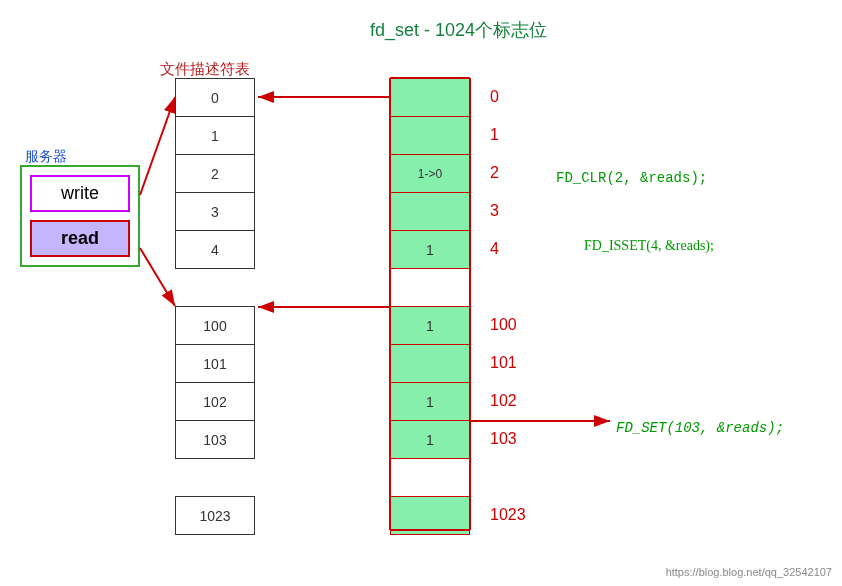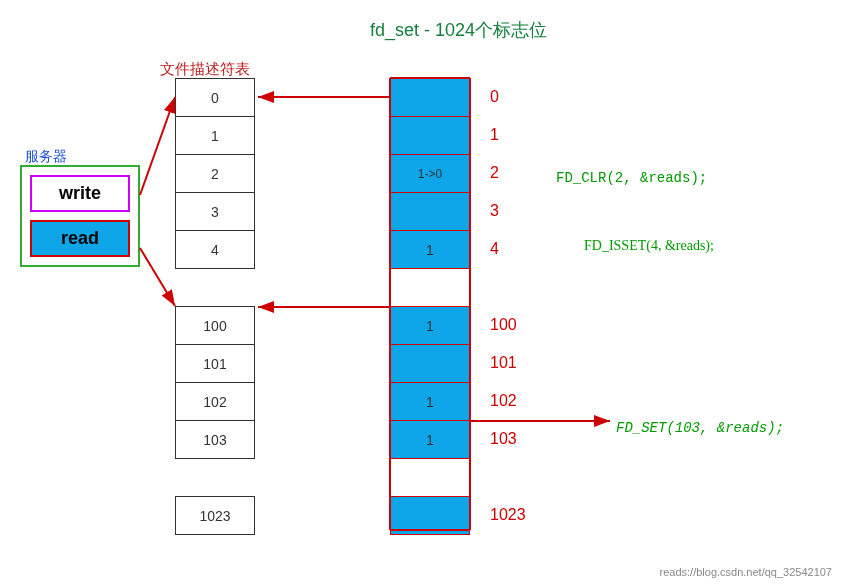--- a/index.html
+++ b/index.html
@@ -43,32 +43,32 @@
       left: 25px;
       font-size: 14px;
       color: #1d4ed8;
     }
     .write-box {
       border: 2px solid #c0f;
       padding: 6px 16px;
       margin-bottom: 8px;
       text-align: center;
       font-size: 18px;
-      font-weight: bold;
+      font-weight: normal;
       color: #000;
       background: #fff;
     }
     .read-box {
       border: 2px solid #c00;
       padding: 6px 16px;
       text-align: center;
       font-size: 18px;
       font-weight: bold;
       color: #000;
-      background: #0ea5e9;
+      background: #c4b5fd;
     }
 
     
     .fd-table {
       position: absolute;
       top: 78px;
       left: 175px;
       width: 80px;
       border-collapse: collapse;
     }
@@ -95,21 +95,21 @@
       width: 80px;
       border-collapse: collapse;
     }
     .bits-table td {
       border: 1.5px solid #c00;
       height: 38px;
       width: 80px;
       text-align: center;
       font-size: 14px;
       color: #333;
-      background: #0ea5e9;
+      background: #86efac;
     }
     .bits-gap {
       height: 20px;
       border: none !important;
       background: #fff !important;
     }
 
     
     .index-labels {
       position: absolute;
@@ -284,13 +284,13 @@
 
   <line x1="140" y1="248" x2="175" y2="306" stroke="#c00" stroke-width="2" marker-end="url(#arrowhead-red)"></line>
 
   <line x1="390" y1="307" x2="258" y2="307" stroke="#c00" stroke-width="2" marker-end="url(#arrowhead-red)"></line>
 
   <line x1="470" y1="421" x2="610" y2="421" stroke="#c00" stroke-width="2" marker-end="url(#arrowhead-red)"></line>
 
   <line x1="140" y1="195" x2="175" y2="97" stroke="#c00" stroke-width="2" marker-end="url(#arrowhead-red)"></line>
 </svg>
 
-<div class="watermark">reads://blog.csdn.net/qq_32542107</div>
+<div class="watermark">https://blog.blog.net/qq_32542107</div>
 
 </body></html>

